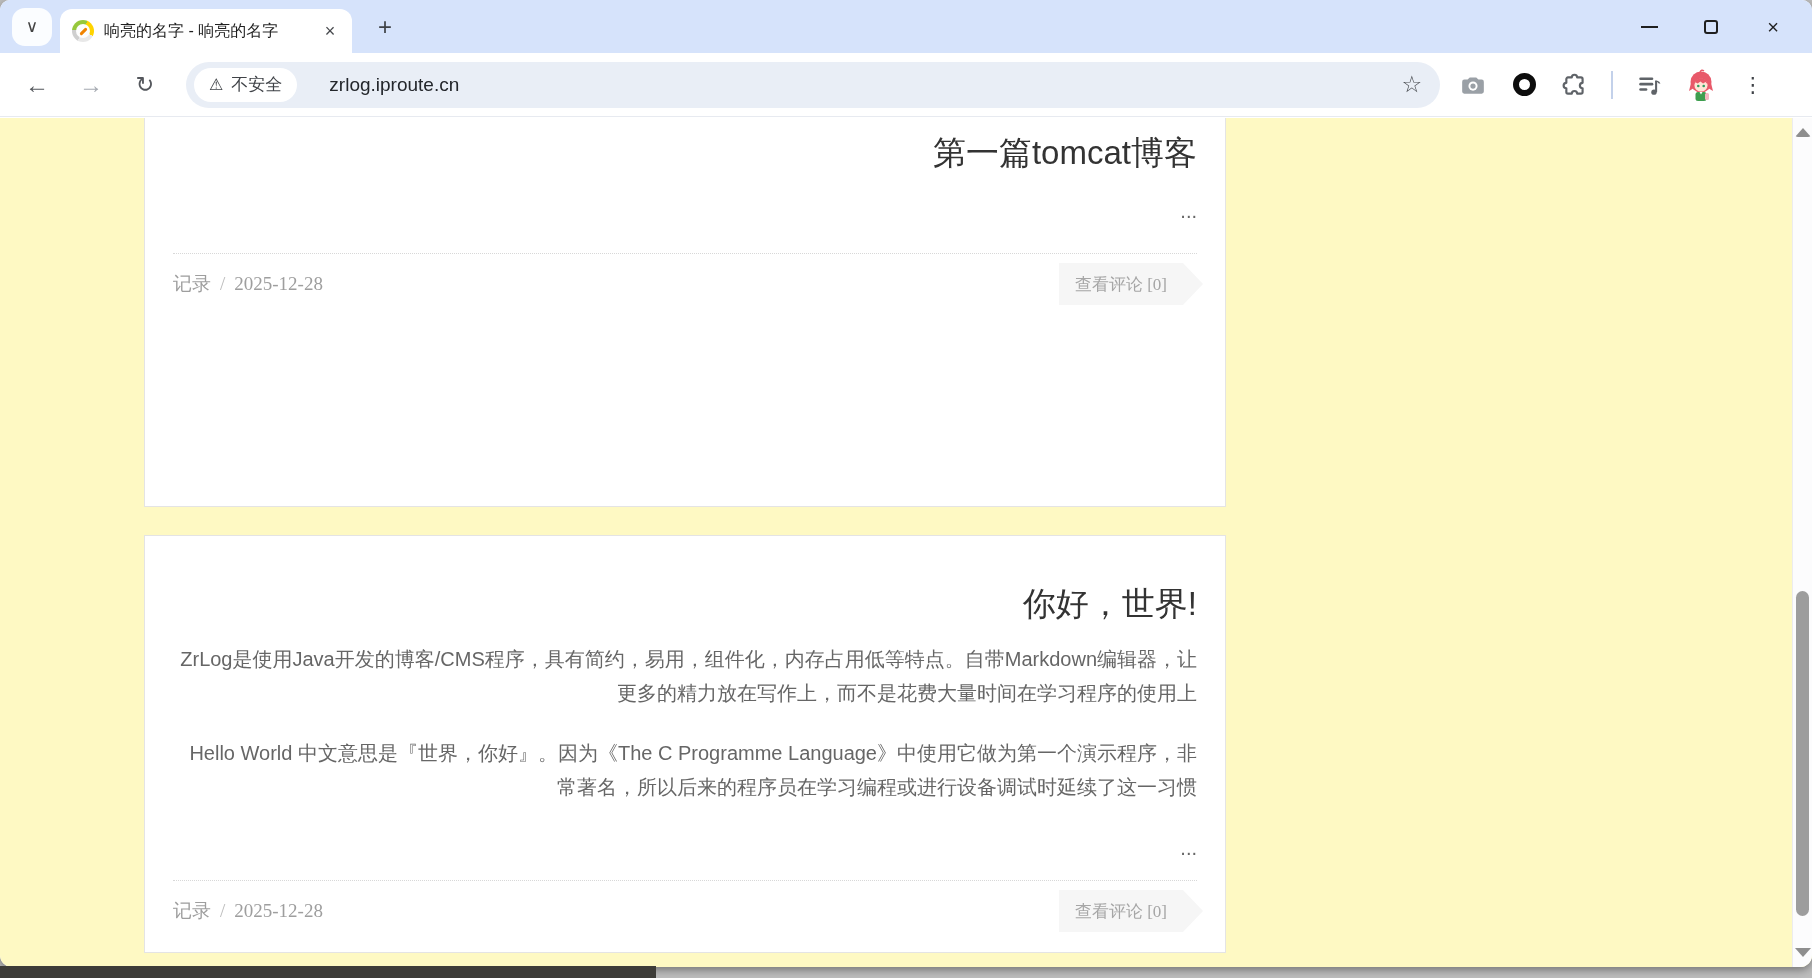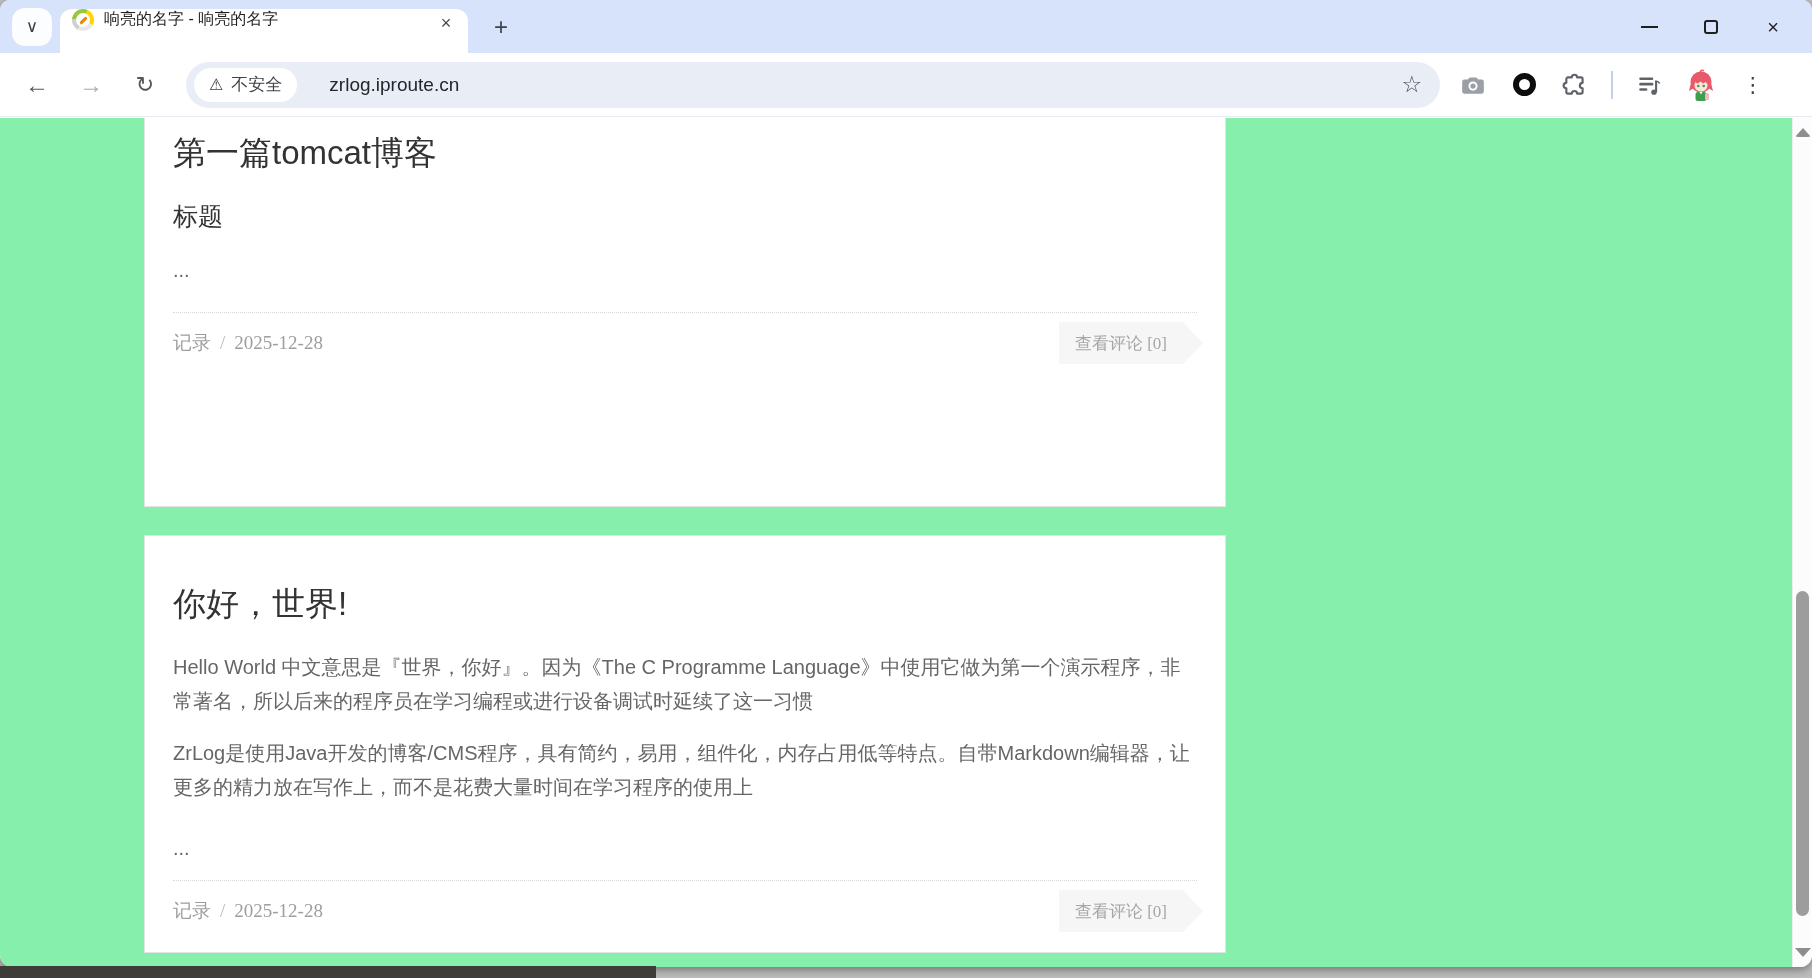--- a/index.html
+++ b/index.html
@@ -24,23 +24,23 @@
   .titlebar {
     height: 53px; background: #d6e3fb;
     display: flex; align-items: center; position: relative;
   }
   .tab-search-btn {
     margin-left: 12px; width: 40px; height: 38px; border-radius: 13px;
     background: #fbfdff; display: flex; align-items: center; justify-content: center;
     color: #444; font-size: 17px; cursor: pointer;
   }
   .tab {
-    margin-left: 8px; width: 408px; height: 44px; align-self: flex-end;
+    margin-left: 8px; width: 292px; height: 44px; align-self: flex-end;
     background: #fff; border-radius: 12px 12px 0 0;
-    display: flex; align-items: flex-start; padding: 0 8px 0 12px; position: relative;
+    display: flex; align-items: center; padding: 0 8px 0 12px; position: relative;
   }
   .favicon { width: 22px; height: 22px; border-radius: 50%; position: relative; flex: 0 0 22px;
     background: conic-gradient(from 210deg, #cfcfcf 0 18%, #97c83c 18% 48%, #ffd400 48% 74%, #e8e8e8 74% 100%);
     display: flex; align-items: center; justify-content: center; }
   .favicon .inner { width: 14px; height: 14px; border-radius: 50%; background: #fdfdfd;
     display: flex; align-items: center; justify-content: center; }
   .favicon .pencil { width: 9px; height: 3px; border-radius: 2px; background: #f08300; transform: rotate(-45deg); }
   .tab-title { flex: 1; margin-left: 10px; font-size: 16px; color: #1f1f1f;
     white-space: nowrap; overflow: hidden; }
   .tab-close { width: 28px; height: 28px; border-radius: 50%; display: flex; align-items: center;
@@ -75,21 +75,21 @@
   .star-btn { font-size: 23px; color: #4a4d52; cursor: pointer; padding: 0 4px; }
   .tb-right { display: flex; align-items: center; margin-left: 18px; gap: 21px; }
   .tb-icon { display: flex; align-items: center; justify-content: center; width: 30px; height: 30px; cursor: pointer; }
   .ring-icon-glyph { width: 23px; height: 23px; border-radius: 50%; border: 6.5px solid #0d0d0d; background: #fff; }
   .tb-sep { width: 2px; height: 28px; background: #c3d1ea; }
   .dots-btn { font-size: 21px; color: #3f4247; }
   .avatar { width: 32px; height: 32px; border-radius: 4px; overflow: hidden; }
   
   .content {
     position: absolute; top: 118px; left: 0; right: 0; bottom: 0;
-    background: #86efac; overflow: hidden;
+    background: #fef9c3; overflow: hidden; text-align: right;
   }
   .post-card {
     position: absolute; left: 144px; width: 1082px; background: #ffffff;
     border: 1px solid #e4e4e4; padding: 0 28px;
   }
   .card-1 { top: -30px; height: 419px; }
   .card-2 { top: 417px; height: 418px; }
   .post-title { font-size: 33px; line-height: 40px; font-weight: 500; color: #333; cursor: pointer; }
   .card-1 .post-title { margin-top: 44px; }
   .card-2 .post-title { margin-top: 48px; }
@@ -231,37 +231,36 @@
       <div class="tb-icon dots-btn">
         <span>⋮</span>
       </div>
     </div>
   </div>
 
   <div class="content">
 
     <div class="post-card card-1">
       <h1 class="post-title">第一篇tomcat博客</h1>
-      <h2 class="post-subtitle">标题</h2>
       <p class="post-ellipsis">...</p>
       <div class="post-divider"></div>
       <div class="post-meta">
         <div class="meta-left">
           <span class="meta-category">记录</span>
           <span class="meta-sep">/</span>
           <span class="meta-date">2025-12-28</span>
         </div>
         <div class="comments-ribbon">查看评论 [0]</div>
       </div>
     </div>
 
     <div class="post-card card-2">
       <h1 class="post-title">你好，世界!</h1>
+      <p class="post-body p2">ZrLog是使用Java开发的博客/CMS程序，具有简约，易用，组件化，内存占用低等特点。自带Markdown编辑器，让更多的精力放在写作上，而不是花费大量时间在学习程序的使用上</p>
       <p class="post-body p1">Hello World 中文意思是『世界，你好』。因为《The C Programme Language》中使用它做为第一个演示程序，非常著名，所以后来的程序员在学习编程或进行设备调试时延续了这一习惯</p>
-      <p class="post-body p2">ZrLog是使用Java开发的博客/CMS程序，具有简约，易用，组件化，内存占用低等特点。自带Markdown编辑器，让更多的精力放在写作上，而不是花费大量时间在学习程序的使用上</p>
       <p class="post-ellipsis">...</p>
       <div class="post-divider"></div>
       <div class="post-meta">
         <div class="meta-left">
           <span class="meta-category">记录</span>
           <span class="meta-sep">/</span>
           <span class="meta-date">2025-12-28</span>
         </div>
         <div class="comments-ribbon">查看评论 [0]</div>
       </div>

